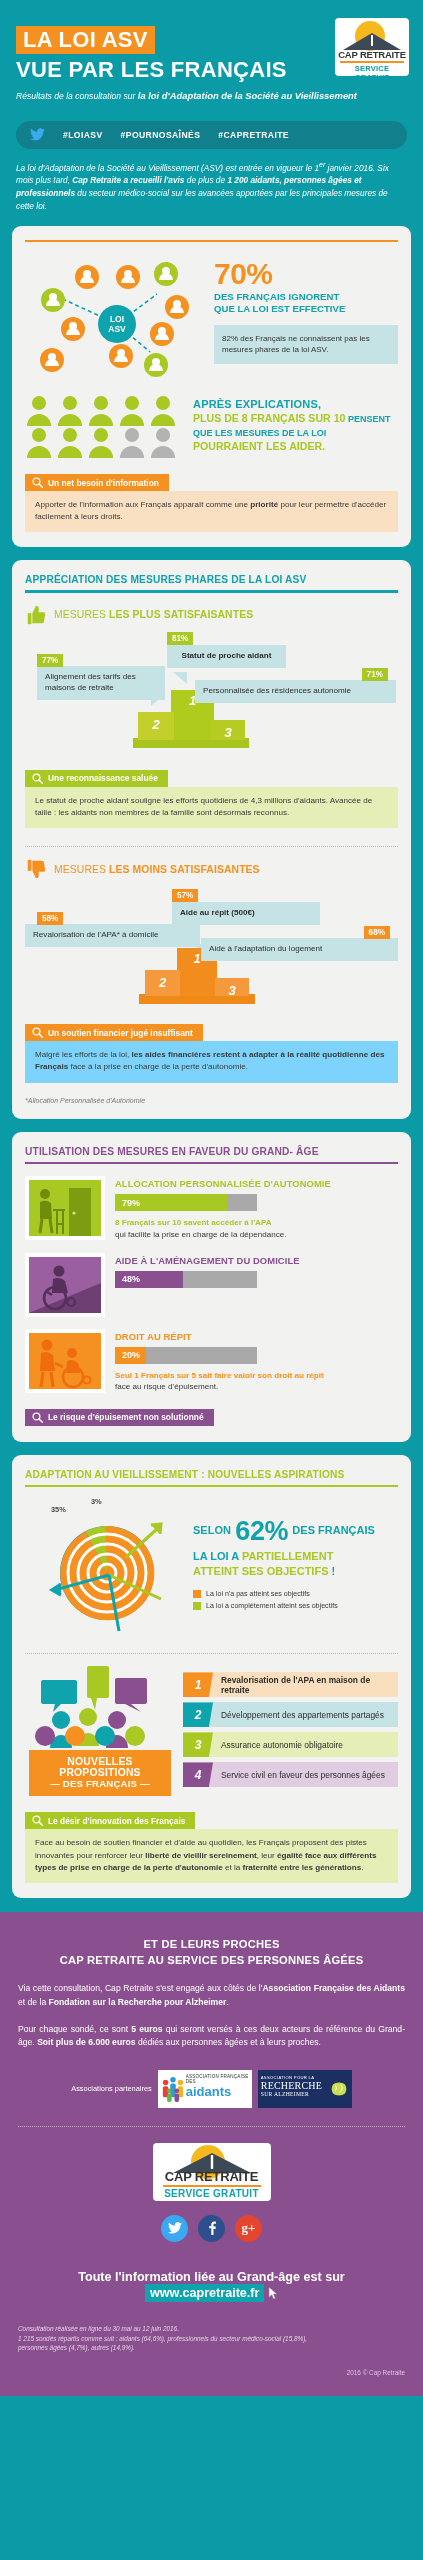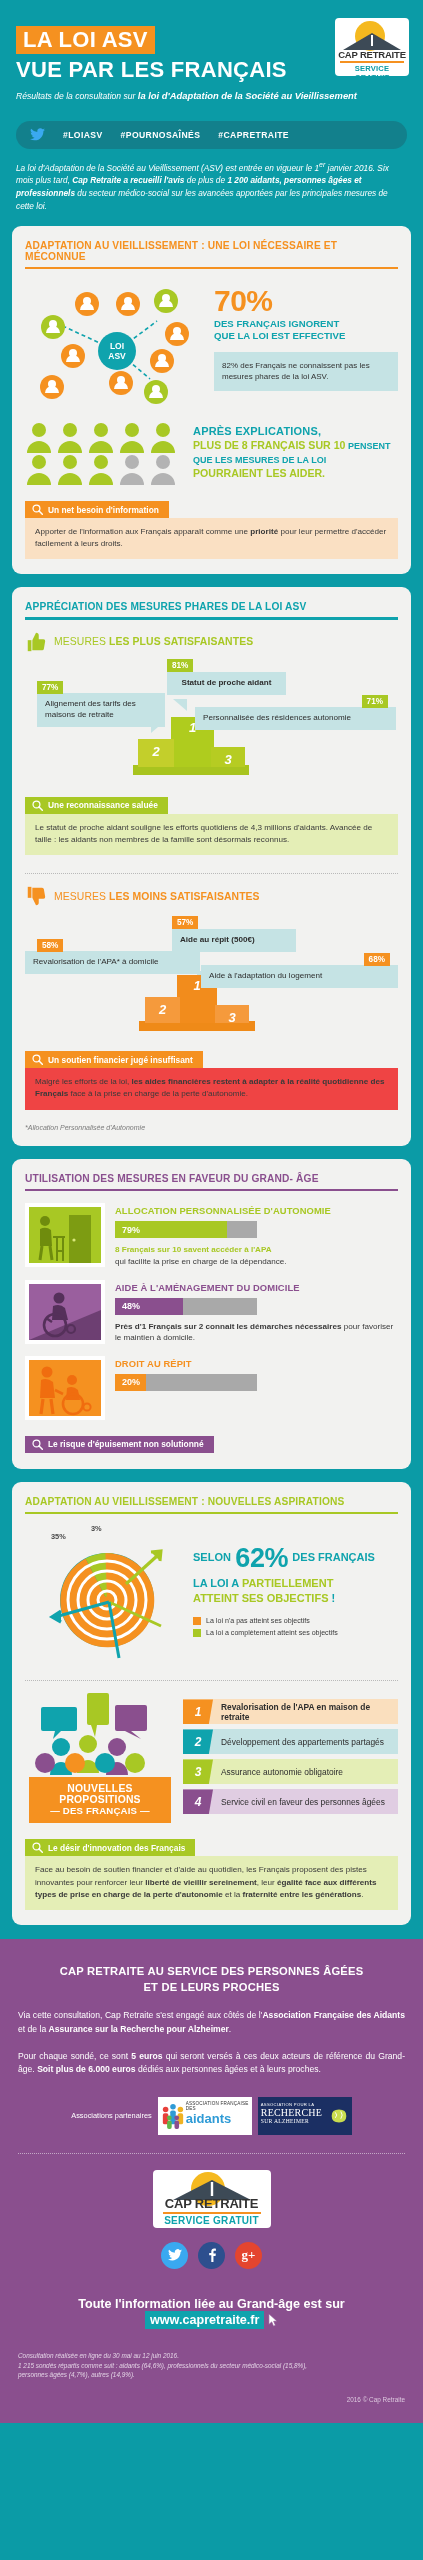--- a/index.html
+++ b/index.html
@@ -162,21 +162,21 @@
   .tag-head svg { width: 11px; height: 11px; flex: none; }
   .note-body {
     padding: 8px 10px 9px 10px;
     font-size: 8.1px; color: #3a3a3a; line-height: 1.5;
     margin-top: -1px;
   }
   .note-body b { font-weight: bold; }
 
   .bg-orange-l { background: #fae0c3; }
   .bg-green-l  { background: #e4eeb6; }
-  .bg-orangey  { background: #ef4444; }
+  .bg-orangey  { background: #7dd3fc; }
   .bg-purple-l { background: #e0cde2; }
 
   
   .thumbs-row { display: flex; align-items: center; gap: 7px; margin-top: 11px; }
   .thumbs-row svg { width: 22px; height: 22px; flex: none; }
   .thumbs-lbl { font-size: 10.4px; font-weight: bold; letter-spacing: .1px; }
   .thumbs-lbl .light { font-weight: normal; }
 
   
   .podium-wrap { position: relative; height: 122px; margin-top: 6px; }
@@ -353,21 +353,20 @@
     <span class="tag">#LOIASV</span>
     <span class="tag">#POURNOSAÎNÉS</span>
     <span class="tag">#CAPRETRAITE</span>
   </div>
 
   <div class="intro">
     <span>La loi d'Adaptation de la Société au Vieillissement (ASV) est entrée en vigueur le 1</span><sup>er</sup><span> janvier 2016. Six mois plus tard, </span><b>Cap Retraite a recueilli l'avis</b><span> de plus de </span><b>1 200 aidants, personnes âgées et professionnels</b><span> du secteur médico-social sur les avancées apportées par les principales mesures de cette loi.</span>
   </div>
 
   <div class="card">
-    <div class="card-title t-orange">ADAPTATION AU VIEILLISSEMENT : UNE LOI NÉCESSAIRE ET MÉCONNUE</div>
     <div class="card-rule r-orange"></div>
 
     <div class="sec1">
       <div class="net">
         <svg viewBox="0 0 185 128" width="185" height="128">
           <g stroke="#0fa3ad" stroke-width="1.6" stroke-dasharray="4 3" fill="none">
             <path d="M92 72 L40 48"></path>
               <path d="M92 72 L132 42"></path>
               <path d="M92 72 L125 100"></path>
           </g>
@@ -557,21 +556,21 @@
     </div>
 
     <div class="podium-wrap">
       <span class="pct-badge r-orange" style="left:12px; top:26px;">58%</span>
       <div class="bubble" style="left:0; top:38px; width:175px;">Revalorisation de l'APA* à domicile</div>
       <svg style="position:absolute; left:172px; top:58px;" width="16" height="12" viewBox="0 0 16 12">
           <path d="M0 0 H14 L0 12 Z" fill="#c5e3e4"></path>
         </svg>
 
       <span class="pct-badge r-orange" style="left:147px; top:3px;">57%</span>
-      <div class="bubble b-strong" style="left:147px; top:16px; width:124px;">Aide au répit (500€)</div>
+      <div class="bubble b-strong" style="left:147px; top:16px; width:148px;">Aide au répit (500€)</div>
       <svg style="position:absolute; left:150px; top:42px;" width="16" height="14" viewBox="0 0 16 14">
           <path d="M16 0 H3 L16 14 Z" fill="#c5e3e4"></path>
         </svg>
 
       <span class="pct-badge r-orange" style="right:8px; top:40px;">68%</span>
       <div class="bubble" style="left:176px; top:52px; right:0px;">Aide à l'adaptation du logement</div>
 
       <div class="step s1" style="left:152px; top:62px; width:40px; height:48px; background:#f28c1c;">
         <span class="num">1</span>
       </div>
@@ -639,24 +638,20 @@
             <circle cx="26" cy="41" r="11" fill="none" stroke="#55305a" stroke-width="2.6"></circle>
             <circle cx="42" cy="45" r="4" fill="none" stroke="#55305a" stroke-width="2.2"></circle>
             <path d="M17 34 l6 4" stroke="#55305a" stroke-width="2.4"></path>
           </svg>
         </div>
       </div>
       <div class="use-body">
         <div class="use-title t-purple">AIDE À L'AMÉNAGEMENT DU DOMICILE</div>
         <div class="bar-track">
           <div class="bar-fill" style="width:48%; background:#8a4f8e;">48%</div>
-        </div>
-        <div class="use-desc">
-          <span class="hl">Près d'1 Français sur 2 connait les démarches nécessaires</span>
-          <span>pour favoriser le maintien à domicile.</span>
         </div>
       </div>
     </div>
 
     <div class="use-row">
       <div class="photo">
         <div class="inner" style="background:#f59120;">
           <svg viewBox="0 0 72 56" width="100%" height="100%">
             <circle cx="18" cy="12" r="5.5" fill="#f06d0f"></circle>
             <path d="M12 20 q6 -3 12 2 l2 16 h-15 z" fill="#f06d0f"></path>
@@ -666,20 +661,24 @@
             <circle cx="44" cy="44" r="10" fill="none" stroke="#f06d0f" stroke-width="2.6"></circle>
             <circle cx="58" cy="47" r="3.6" fill="none" stroke="#f06d0f" stroke-width="2"></circle>
             <path d="M26 30 l8 4" stroke="#f06d0f" stroke-width="2.6"></path>
           </svg>
         </div>
       </div>
       <div class="use-body">
         <div class="use-title t-orange">DROIT AU RÉPIT</div>
         <div class="bar-track">
           <div class="bar-fill" style="width:22%; background:#f59120;">20%</div>
+        </div>
+        <div class="use-desc">
+          <span class="hl t-orange">Seul 1 Français sur 5 sait faire valoir son droit au répit</span><br>
+          <span>face au risque d'épuisement.</span>
         </div>
       </div>
     </div>
 
     <div class="tagnote">
       <div class="tag-head r-purple">
         <svg viewBox="0 0 16 16">
             <circle cx="6.5" cy="6.5" r="5" fill="none" stroke="#fff" stroke-width="1.8"></circle>
             <path d="M10.3 10.3 L15 15" stroke="#fff" stroke-width="2.2" stroke-linecap="round"></path>
           </svg>
@@ -811,26 +810,26 @@
         <span>Le désir d'innovation des Français</span>
       </div>
       <div class="note-body bg-green-l">
         <span>Face au besoin de soutien financier et d'aide au quotidien, les Français proposent des pistes innovantes pour renforcer leur </span><b>liberté de vieillir sereinement</b><span>, leur </span><b>égalité face aux différents types de prise en charge de la perte d'autonomie</b><span> et la </span><b>fraternité entre les générations</b><span>.</span>
       </div>
     </div>
   </div>
 
   <div class="footer">
     <div class="footer-title">
+      <div>ET DE LEURS PROCHES</div>
       <div>CAP RETRAITE AU SERVICE DES PERSONNES ÂGÉES</div>
-      <div>ET DE LEURS PROCHES</div>
     </div>
 
     <div class="footer-p">
-      <span>Via cette consultation, Cap Retraite s'est engagé aux côtés de l'</span><b>Association Française des Aidants</b><span> et de la </span><b>Assurance sur la Recherche pour Alzheimer</b><span>.</span>
+      <span>Via cette consultation, Cap Retraite s'est engagé aux côtés de l'</span><b>Association Française des Aidants</b><span> et de la </span><b>Fondation sur la Recherche pour Alzheimer</b><span>.</span>
     </div>
     <div class="footer-p">
       <span>Pour chaque sondé, ce sont </span><b>5 euros</b><span> qui seront versés à ces deux acteurs de référence du Grand-âge. </span><b>Soit plus de 6.000 euros</b><span> dédiés aux personnes âgées et à leurs proches.</span>
     </div>
 
     <div class="partners">
       <span class="partners-lbl">Associations partenaires</span>
       <div class="plogo">
         <svg viewBox="0 0 26 30" width="24" height="28" style="position:absolute;left:3px;top:5px;">
           <circle cx="5" cy="8" r="3" fill="#e8403a"></circle>

